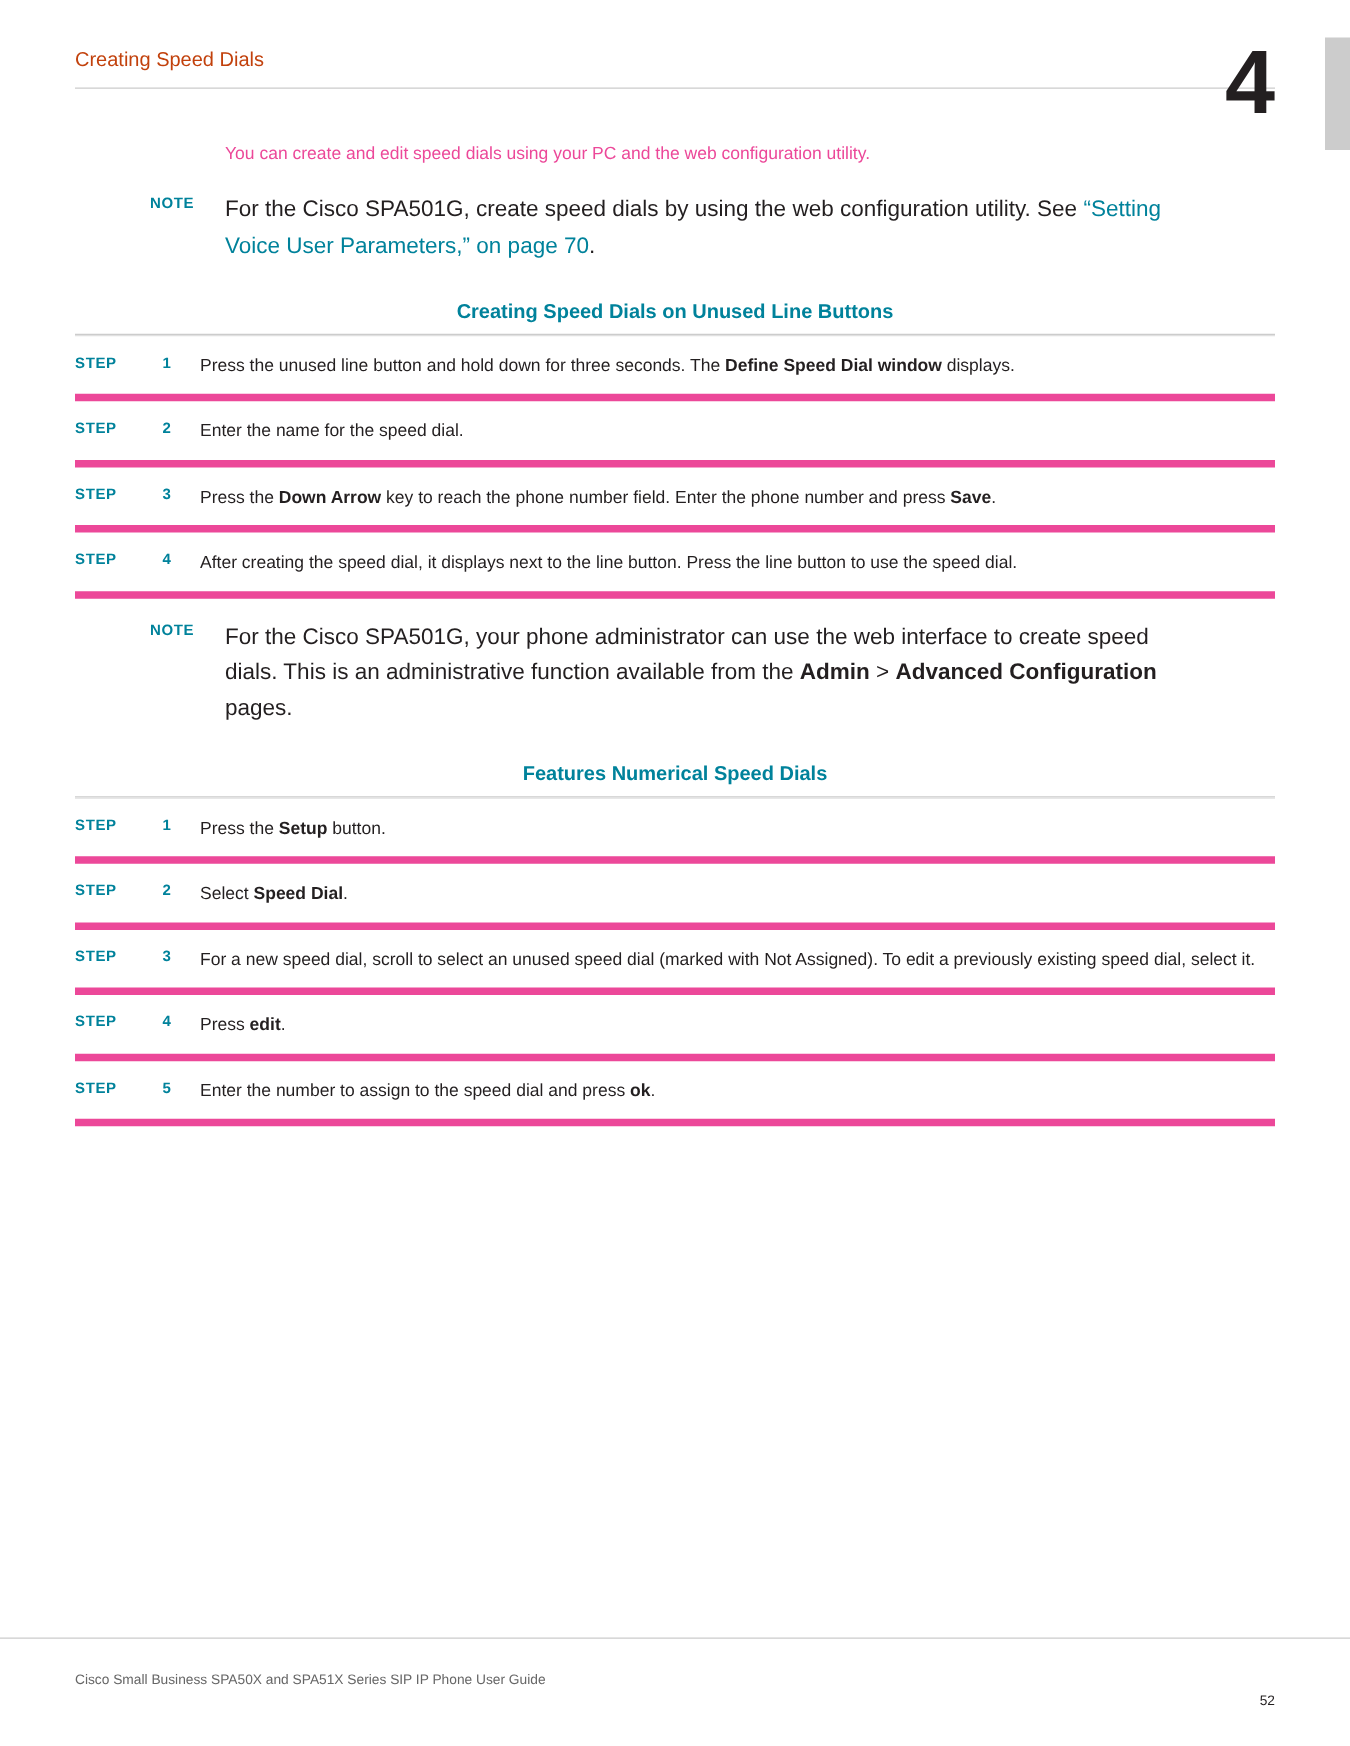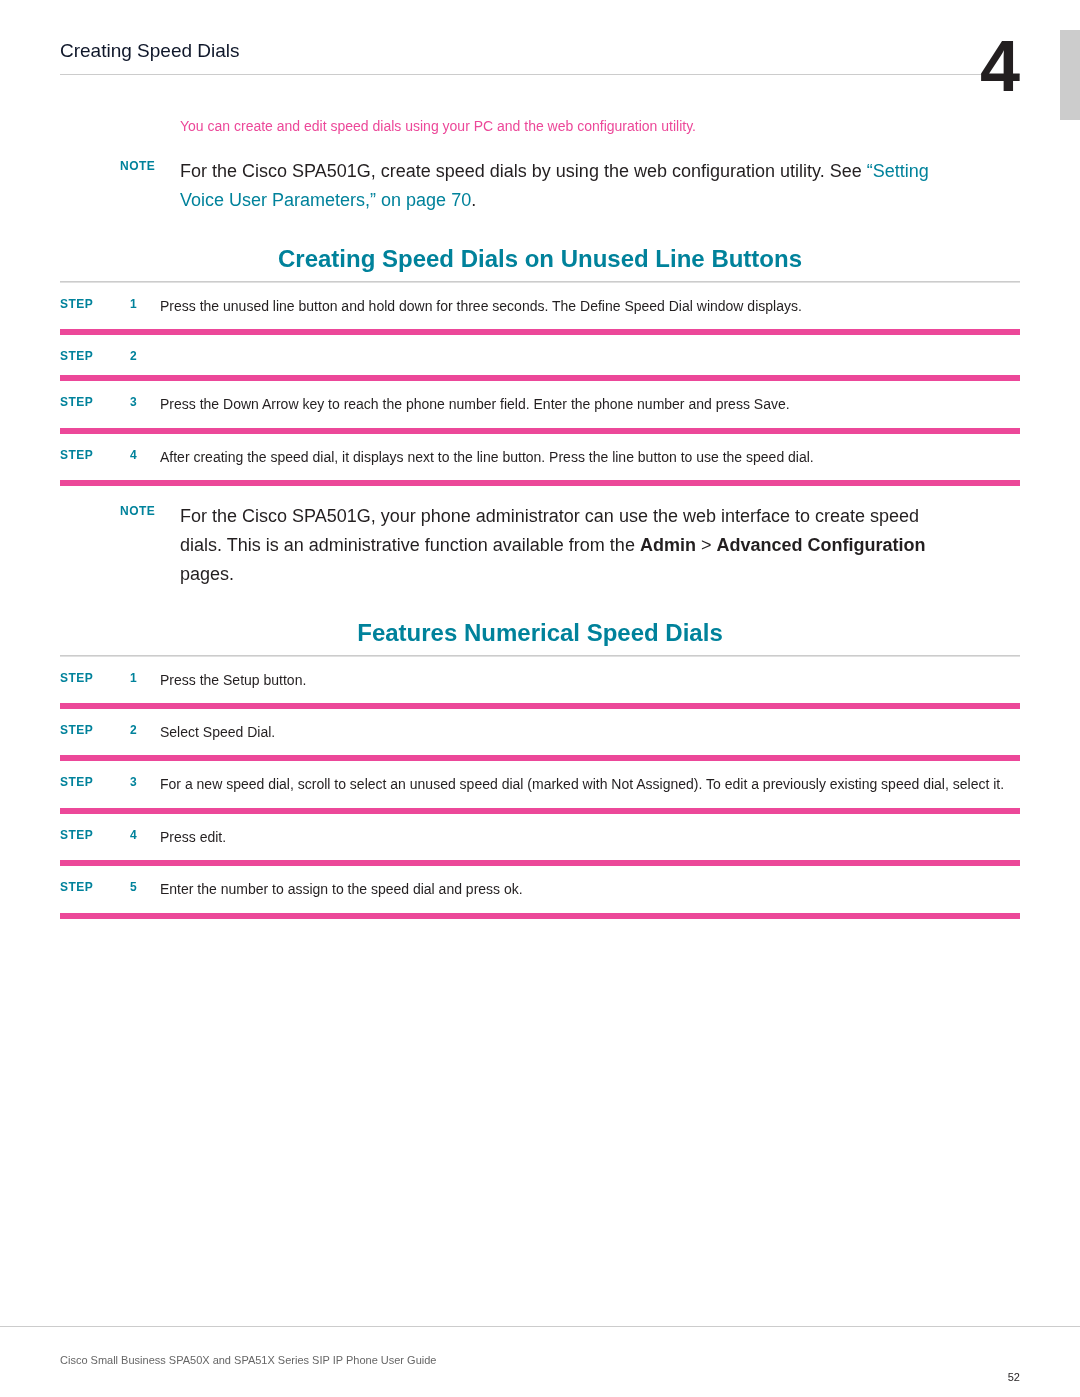--- a/index.html
+++ b/index.html
@@ -52,22 +52,22 @@
     }
 
     .breadcrumb-main {
       font-size: 13px;
       font-weight: bold;
       color: #00829b;
       margin-bottom: 2px;
     }
 
     .breadcrumb-sub {
-      font-size: 19px;
-      color: #0f172a;
+      font-size: 16px;
+      color: #c2410c;
     }
 
     .header-divider {
       border: none;
       border-top: 1px solid #cccccc;
       margin: 12px 60px 0 60px;
     }
 
     
     .content {
@@ -105,21 +105,21 @@
     }
 
     .note-text a, .link {
       color: #00829b;
       text-decoration: none;
     }
 
     
     .section-heading {
       text-align: center;
-      font-size: 24px;
+      font-size: 16px;
       font-weight: bold;
       color: #00829b;
       margin: 30px 0 8px 0;
     }
 
     .section-divider {
       border: none;
       border-top: 1px solid #cccccc;
       margin: 0 0 0 0;
     }
@@ -159,27 +159,27 @@
     }
 
     .step-text {
       font-size: 14px;
       line-height: 1.6;
       color: #231f20;
       flex: 1;
     }
 
     .step-text strong, .bold {
-      font-weight: normal;
+      font-weight: bold;
     }
 
     
     .footer {
       position: absolute;
-      bottom: 14px;
+      bottom: 30px;
       left: 0;
       right: 0;
       padding: 0 60px;
       display: flex;
       justify-content: space-between;
       align-items: center;
       border-top: 1px solid #cccccc;
       padding-top: 10px;
     }
 
@@ -226,20 +226,23 @@
         <div class="step-label">STEP</div>
         <div class="step-number">1</div>
         <div class="step-text">
           Press the unused line button and hold down for three seconds. The <strong>Define Speed Dial window</strong> displays.
         </div>
       </div>
 
       <div class="step-row">
         <div class="step-label">STEP</div>
         <div class="step-number">2</div>
+        <div class="step-text">
+          Enter the name for the speed dial.
+        </div>
       </div>
 
       <div class="step-row">
         <div class="step-label">STEP</div>
         <div class="step-number">3</div>
         <div class="step-text">
           Press the <strong>Down Arrow</strong> key to reach the phone number field. Enter the phone number and press <strong>Save</strong>.
         </div>
       </div>
 

